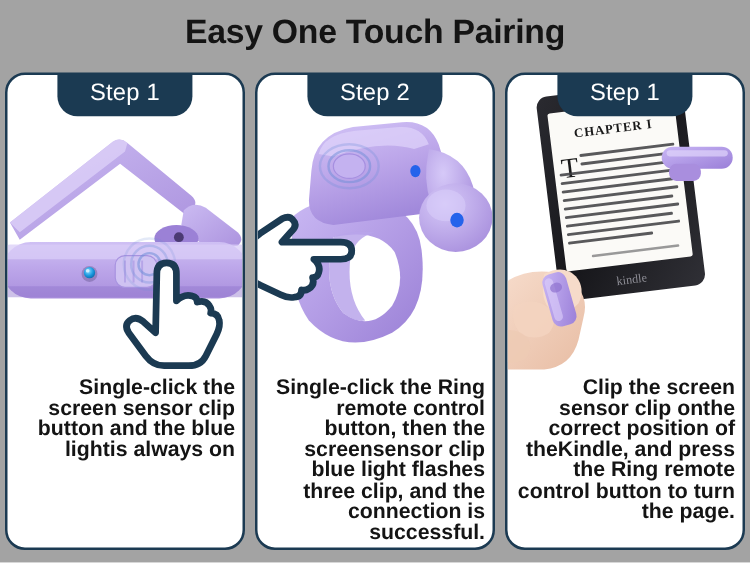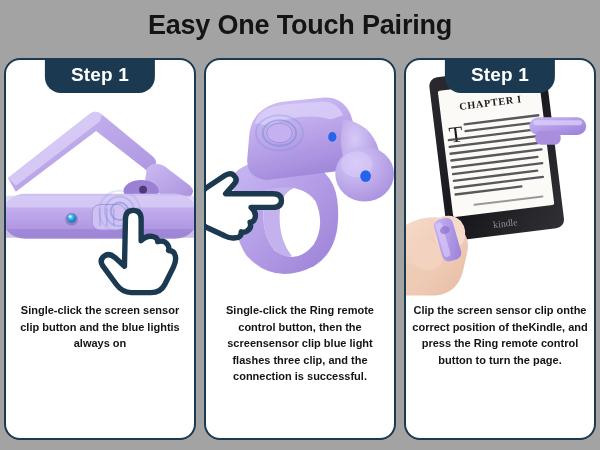--- a/index.html
+++ b/index.html
@@ -58,21 +58,21 @@
 
   
   .badge {
     position: absolute;
     top: -1px;
     left: 50%;
     transform: translateX(-50%);
     background: #1b3a52;
     color: #ffffff;
     font-size: 19px;
-    font-weight: bold;
+    font-weight: normal;
     padding: 5px 26px 7px 26px;
     border-radius: 0 0 16px 16px;
     white-space: nowrap;
     letter-spacing: 0.2px;
     z-index: 5;
   }
 
   
   .illo {
     position: relative;
@@ -80,22 +80,22 @@
     height: 238px;
     margin-top: 0;
     overflow: hidden;
   }
 
   .illo svg { display: block; width: 100%; height: 100%; }
 
   
   .caption {
     flex: 1 1 auto;
-    text-align: center;
-    font-size: 11px;
+    text-align: right;
+    font-size: 17px;
     font-weight: bold;
     color: #141414;
     line-height: 16.5px;
     padding: 4px 6px 0 6px;
     box-sizing: border-box;
   }
 </style>
 </head>
 <body>
 
@@ -172,20 +172,21 @@
                      l-20 0 q-9 0-15-8
                      l-14-19 q-4-6 1-10 q5-4 11 1 l10 9 Z" fill="#ffffff" stroke="#1b3a52" stroke-width="5.5" stroke-linejoin="round"></path>
           </g>
         </svg>
       </div>
 
       <div class="caption">Single-click the screen sensor clip button and the blue lightis always on</div>
     </div>
 
     <div class="panel">
+      <div class="badge">Step 2</div>
 
       <div class="illo">
         <svg viewBox="0 0 192 238" preserveAspectRatio="xMidYMid meet">
           <defs>
             <linearGradient id="p2top" x1="0" y1="0" x2="0.4" y2="1">
               <stop offset="0" stop-color="#d3c5f7"></stop>
               <stop offset="0.5" stop-color="#bda7ea"></stop>
               <stop offset="1" stop-color="#a189db"></stop>
             </linearGradient>
             <linearGradient id="p2band" x1="0" y1="0" x2="1" y2="1">

